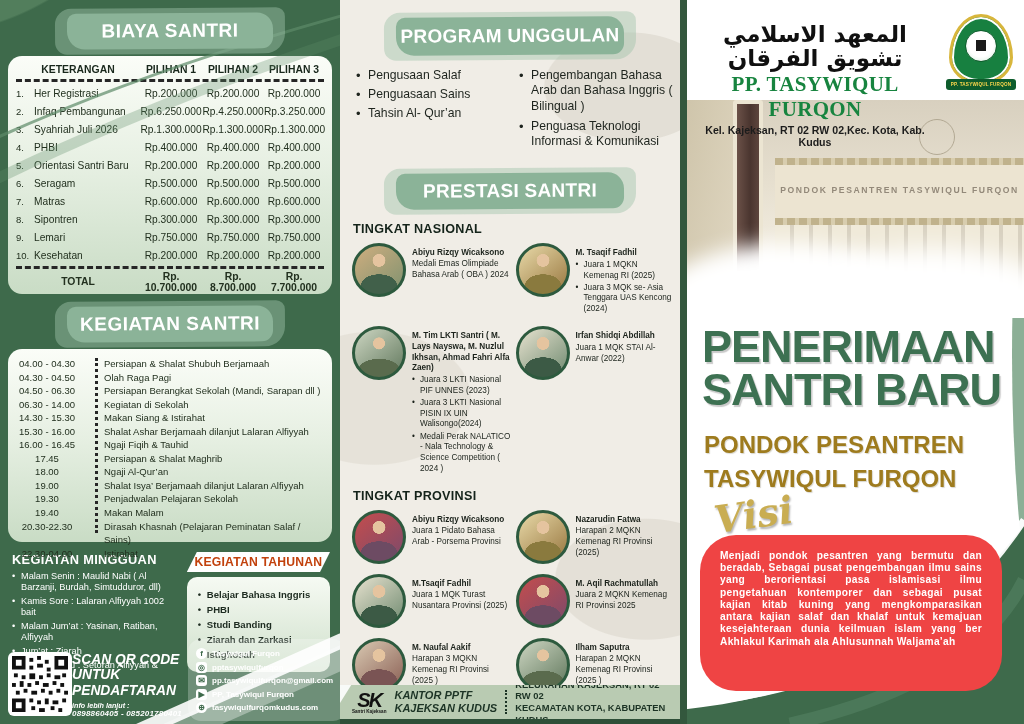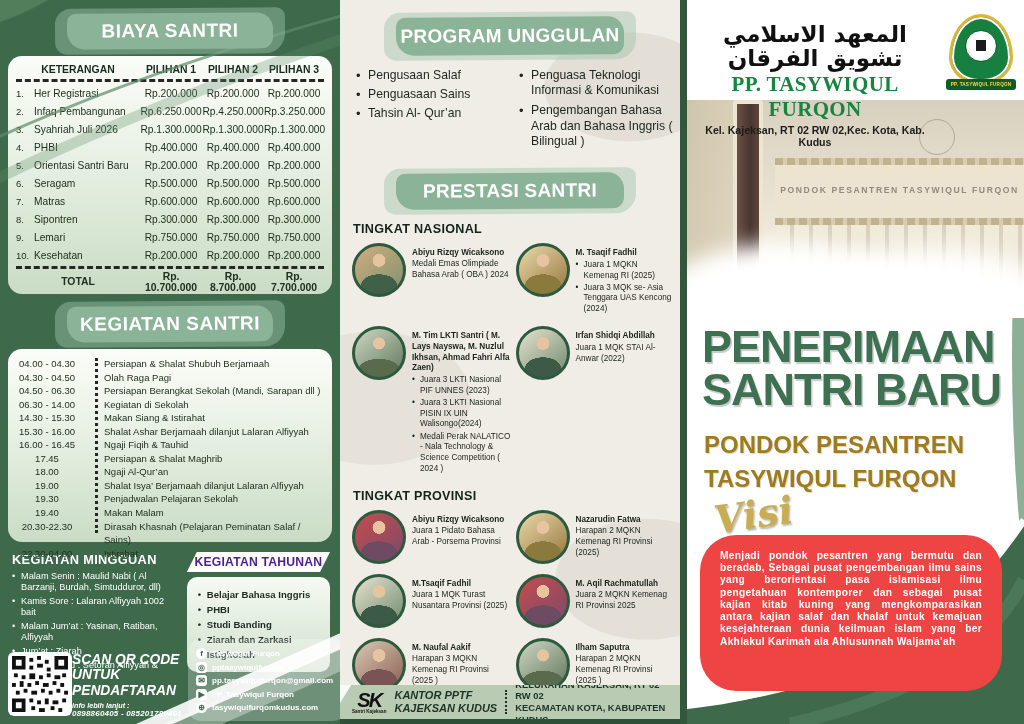--- a/index.html
+++ b/index.html
@@ -41,21 +41,21 @@
     font-size:9.5px; line-height:13.55px; }
   .srow .t { text-align:center; }
 
   .wk { display:flex; padding:10px 10px 0 12px; gap:10px; color:#fff; }
   .wk-left { width:168px; }
   .wk-left h3 { font-size:12.8px; font-weight:bold; letter-spacing:.3px; margin-bottom:4px; }
   .wlist { list-style:none; font-size:9.2px; line-height:1.22; }
   .wlist li { position:relative; padding-left:9px; margin:2.5px 0; }
   .wlist li::before { content:"•"; position:absolute; left:0; }
   .wk-right { width:146px; }
-  .tah-banner { background:#fff; color:#4c1d95; font-weight:bold; font-size:12.2px; text-align:center;
+  .tah-banner { background:#fff; color:#c2410c; font-weight:bold; font-size:12.2px; text-align:center;
     padding:3px 6px; clip-path:polygon(7% 0,100% 0,93% 100%,0 100%); letter-spacing:.2px; }
   .tah-card { background:linear-gradient(180deg,#f6faf3,#cfe0cb); border-radius:10px; margin-top:5px;
     padding:8px 8px 8px 10px; color:#1d2b20; }
   .tlist { list-style:none; font-size:9.6px; font-weight:bold; }
   .tlist li { position:relative; padding-left:10px; margin:4px 0; }
   .tlist li::before { content:"•"; position:absolute; left:1px; }
 
   .qrrow { position:absolute; left:0; bottom:0; width:340px; height:78px; display:flex;
     padding:6px 0 6px 8px; z-index:4; }
   .qrbox { width:64px; height:64px; background:#fff; border-radius:6px; padding:4px; flex:none; }
@@ -489,22 +489,22 @@
     <div class="brush brush-m">PROGRAM UNGGULAN</div>
     <div class="prog">
       <ul class="plist">
 
       <li>Pengusaan Salaf</li>
           <li>Penguasaan Sains</li>
           <li>Tahsin Al- Qur’an</li>
         </ul>
       <ul class="plist">
 
-      <li>Penguasa Teknologi Informasi &amp; Komunikasi</li>
-          <li>Pengembangan Bahasa Arab dan Bahasa Inggris ( Bilingual )</li>
+      <li>Pengembangan Bahasa Arab dan Bahasa Inggris ( Bilingual )</li>
+          <li>Penguasa Teknologi Informasi &amp; Komunikasi</li>
         </ul>
     </div>
 
     <div class="brush brush-m brush-m2">PRESTASI SANTRI</div>
     <div class="tk-label">TINGKAT NASIONAL</div>
 
     <div class="ngrid">
       <div class="ach">
         <div class="ph"></div>
         <div class="atxt">

